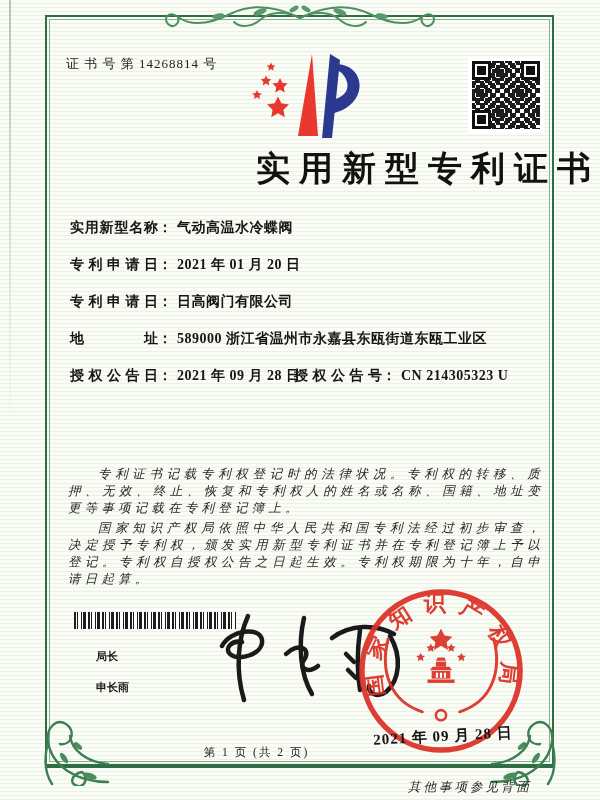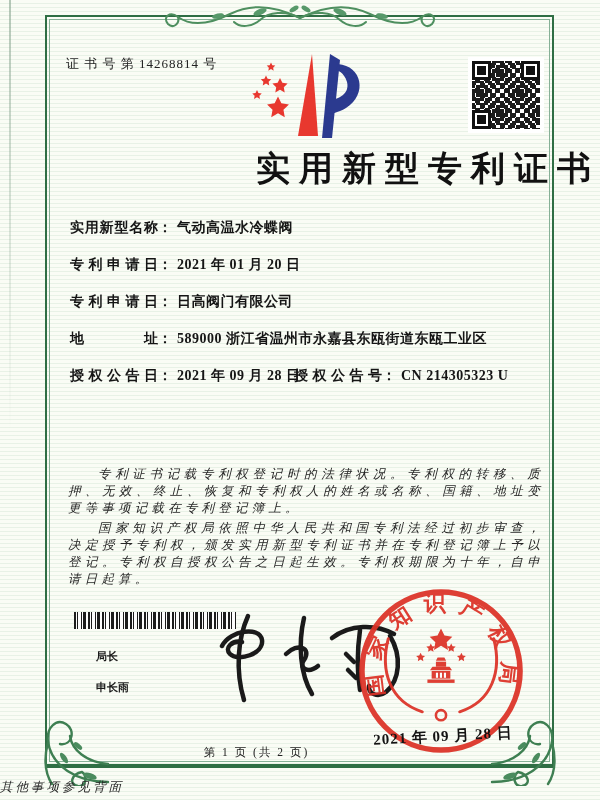--- a/index.html
+++ b/index.html
@@ -47,21 +47,21 @@
   #paras p{margin:0 0 3px 0;text-indent:2.4em;}
   
   #barcode{left:74px;top:612px;width:162px;height:17px;
     background:repeating-linear-gradient(90deg,#1c1c1c 0 2px,#fdfdfd 2px 3px,#1c1c1c 3px 4px,#fdfdfd 4px 7px,#1c1c1c 7px 8px,#fdfdfd 8px 9px,#1c1c1c 9px 12px,#fdfdfd 12px 14px);}
   #signer{left:96px;top:641px;font-size:11px;font-weight:700;line-height:31px;color:#1a1a1a;}
   #signature{left:208px;top:610px;width:202px;height:98px;}
   #seal{left:356px;top:586px;width:170px;height:170px;opacity:.93;}
   #seal-date{left:348px;top:727px;width:190px;text-align:center;font-size:15px;font-weight:700;
     letter-spacing:1px;transform:rotate(-3deg);color:#131313;z-index:3;}
   #page-info{left:45px;top:745px;width:423px;text-align:center;font-size:11.5px;letter-spacing:2px;color:#222;}
-  #back-note{left:0;top:779px;width:532px;text-align:left;font-size:12.5px;font-style:italic;letter-spacing:3px;color:#2a2a2a;}
+  #back-note{left:0;top:779px;width:532px;text-align:right;font-size:12.5px;font-style:italic;letter-spacing:3px;color:#2a2a2a;}
   svg{display:block;}
 </style>
 </head>
 <body>
 
 <div id="stage">
 
   <div id="edge-line" class="abs"></div>
 
   <div id="frame" class="abs">

